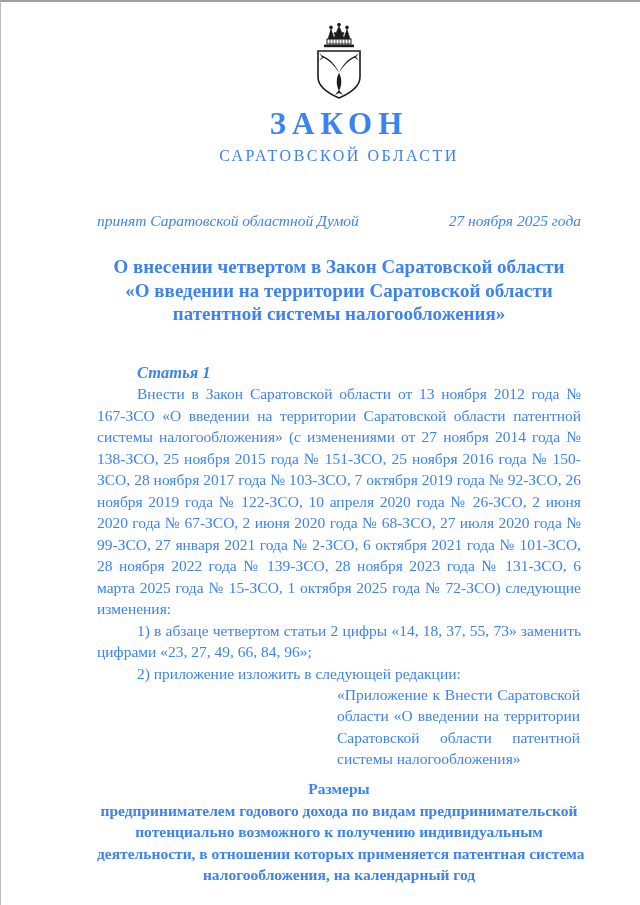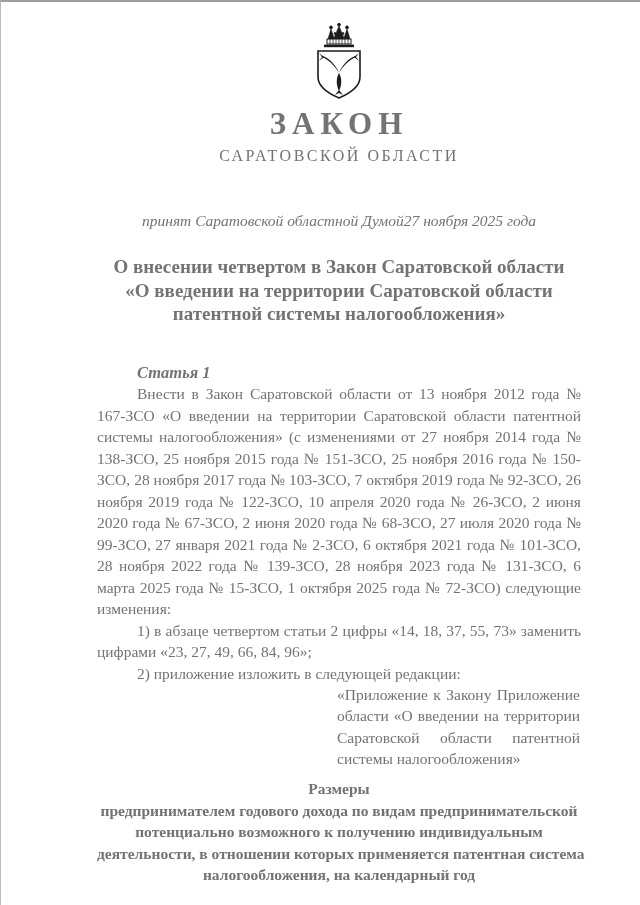--- a/index.html
+++ b/index.html
@@ -10,21 +10,21 @@
   .page {
     position: relative;
     width: 640px;
     height: 905px;
     box-sizing: border-box;
     background: #ffffff;
     border-top: 2px solid #9e9e9e;
     border-left: 1px solid #bdbdbd;
     overflow: hidden;
     font-family: "Liberation Serif", serif;
-    color: #737373;
+    color: #3b82f6;
   }
   .content {
     margin-left: 96px;
     width: 484px;
     padding-top: 21px;
   }
   .emblem {
     display: block;
     width: 46px;
     height: 76px;
@@ -42,21 +42,21 @@
     margin-top: 6px;
     text-align: center;
     font-size: 16px;
     font-weight: 400;
     letter-spacing: 2.5px;
     line-height: 1.1;
   }
   .adoption {
     margin-top: 47px;
     display: flex;
-    justify-content: center;
+    justify-content: space-between;
     align-items: baseline;
     font-style: italic;
     font-size: 15.5px;
     line-height: 20px;
   }
   .law-title {
     margin-top: 24px;
     text-align: center;
     font-size: 19px;
     font-weight: 700;
@@ -140,21 +140,21 @@
       <div class="line">«О введении на территории Саратовской области</div>
       <div class="line">патентной системы налогообложения»</div>
     </div>
 
     <p class="article-heading">Статья 1</p>
     <p class="body-par">Внести в Закон Саратовской области от 13 ноября 2012 года № 167-ЗСО «О введении на территории Саратовской области патентной системы налогообложения» (с изменениями от 27 ноября 2014 года № 138-ЗСО, 25 ноября 2015 года № 151-ЗСО, 25 ноября 2016 года № 150-ЗСО, 28 ноября 2017 года № 103-ЗСО, 7 октября 2019 года № 92-ЗСО, 26 ноября 2019 года № 122-ЗСО, 10 апреля 2020 года № 26-ЗСО, 2 июня 2020 года № 67-ЗСО, 2 июня 2020 года № 68-ЗСО, 27 июля 2020 года № 99-ЗСО, 27 января 2021 года № 2-ЗСО, 6 октября 2021 года № 101-ЗСО, 28 ноября 2022 года № 139-ЗСО, 28 ноября 2023 года № 131-ЗСО, 6 марта 2025 года № 15-ЗСО, 1 октября 2025 года № 72-ЗСО) следующие изменения:</p>
     <p class="body-par">1) в абзаце четвертом статьи 2 цифры «14, 18, 37, 55, 73» заменить цифрами «23, 27, 49, 66, 84, 96»;</p>
     <p class="body-par">2) приложение изложить в следующей редакции:</p>
 
     <div class="appendix-ref">
-      <div class="just">«Приложение к Закону Приложение</div>
+      <div class="just">«Приложение к Внести Саратовской</div>
       <div class="just">области «О введении на территории</div>
       <div class="just">Саратовской области патентной</div>
       <div>системы налогообложения»</div>
     </div>
 
     <div class="sizes-title">
       <div class="line">Размеры</div>
       <div class="line">предпринимателем годового дохода по видам предпринимательской</div>
       <div class="line">потенциально возможного к получению индивидуальным</div>
       <div class="line">деятельности, в отношении которых применяется патентная система</div>

